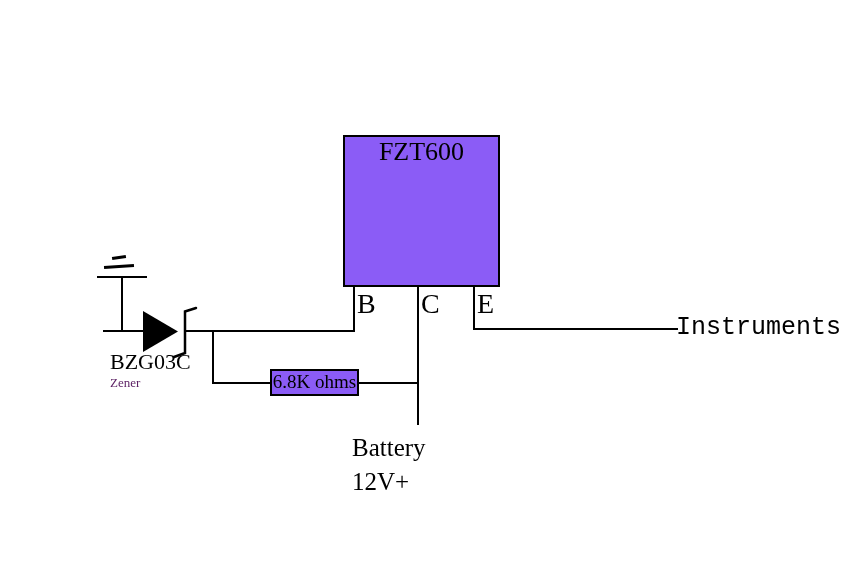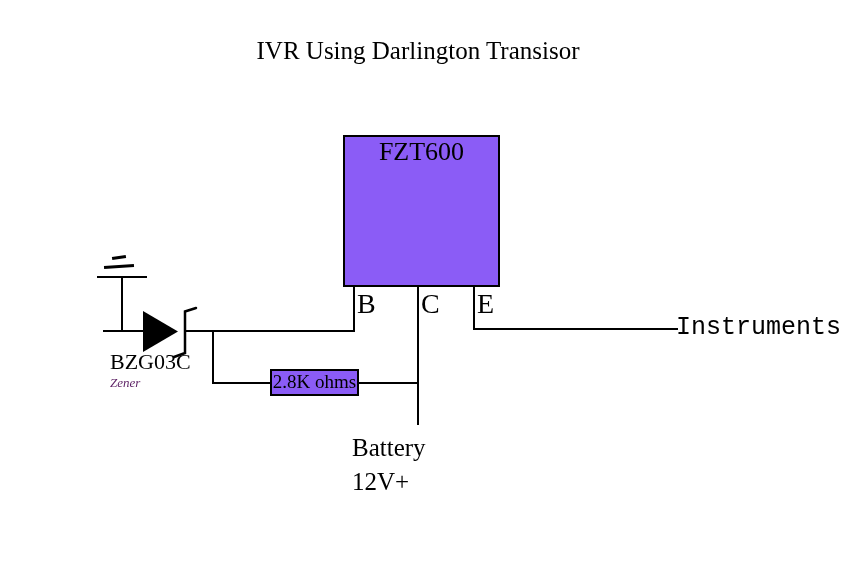--- a/index.html
+++ b/index.html
@@ -26,32 +26,31 @@
   .transistor-box { left: 343px; top: 135px; width: 157px; height: 152px; font-size: 26px; }
   .resistor-box   { left: 270px; top: 369px; width: 89px;  height: 27px;  font-size: 19px; }
   .pin-label { font-size: 28px; top: 289px; }
   .title {
     left: 198px; top: 37px; width: 440px;
     text-align: center; font-size: 25px;
   }
   .gnd-line { position: absolute; background: #000000; }
   .center-col { text-align: left; }
   .zener-part  { left: 110px; top: 350px; width: 100px; font-size: 22px; }
-  .zener-type  { left: 110px; top: 376px; width: 100px; font-size: 13px; color: #5b1f63; font-style: italic; }
+  .zener-type  { left: 110px; top: 376px; width: 100px; font-size: 13px; color: #5b1f63; }
   .battery-lbl { left: 352px; top: 431px; width: 128px; font-size: 25px; line-height: 34px; }
   .instr-lbl   { left: 676px; top: 314px; font-size: 25px; font-family: Liberation Mono, monospace; }
   .instr-volt  { left: 676px; top: 344px; width: 127px; font-size: 25px; }
   svg { position: absolute; }
 </style>
 </head>
 <body>
 
 <div class="canvas">
 
-  <div class="lbl title">IVR Using Darlington Transisor</div>
 
   <div class="part-box transistor-box">
     <span>FZT600</span>
   </div>
 
   <div class="wire" style="left:353px; top:287px; width:2px; height:45px;"></div>
   <div class="wire" style="left:417px; top:287px; width:2px; height:138px;"></div>
   <div class="wire" style="left:473px; top:287px; width:2px; height:43px;"></div>
 
   <div class="lbl pin-label" style="left:357px;">B</div>
@@ -71,21 +70,21 @@
     <polygon points="3,16 3,57 38,36.5" fill="#000000"></polygon>
     <polyline points="56,13 45,16.5 45,58 34,62" fill="none" stroke="#000000" stroke-width="2.5" stroke-linecap="round"></polyline>
   </svg>
 
   <div class="wire" style="left:186px; top:330px; width:169px; height:2px;"></div>
 
   <div class="wire" style="left:212px; top:330px; width:2px; height:54px;"></div>
   <div class="wire" style="left:212px; top:382px; width:60px; height:2px;"></div>
 
   <div class="part-box resistor-box">
-    <span>2.8K ohms</span>
+    <span>6.8K ohms</span>
   </div>
 
   <div class="wire" style="left:357px; top:382px; width:62px; height:2px;"></div>
 
   <div class="wire" style="left:473px; top:328px; width:205px; height:2px;"></div>
 
   <div class="lbl center-col zener-part">BZG03C</div>
   <div class="lbl center-col zener-type" style="color: rgb(91, 31, 99);">Zener</div>
 
   <div class="lbl center-col battery-lbl">

